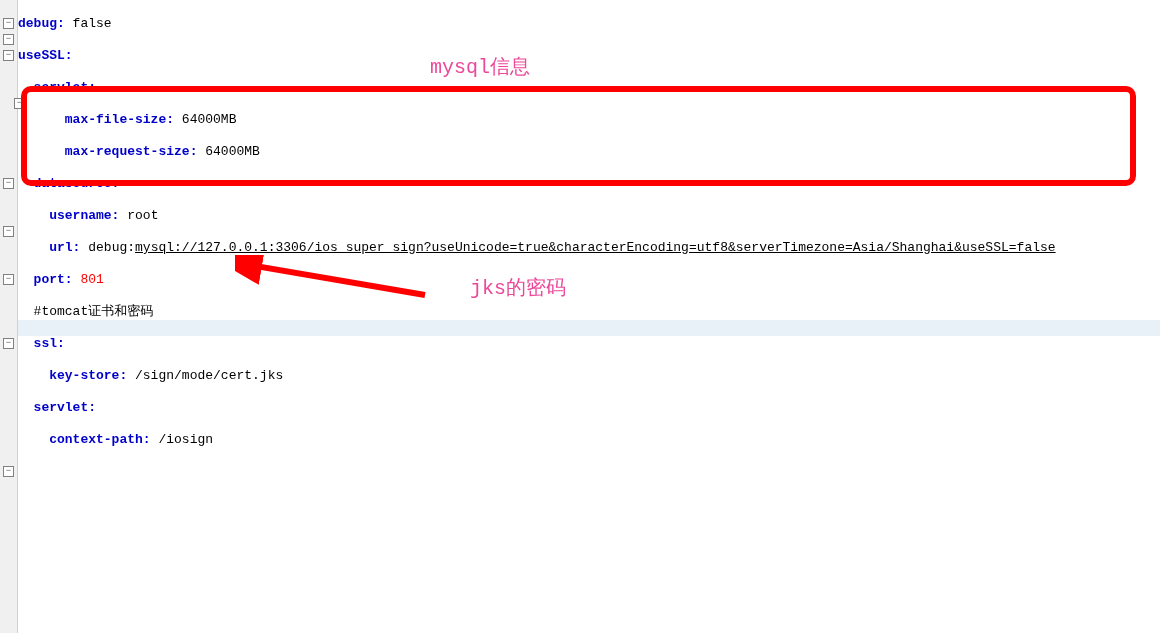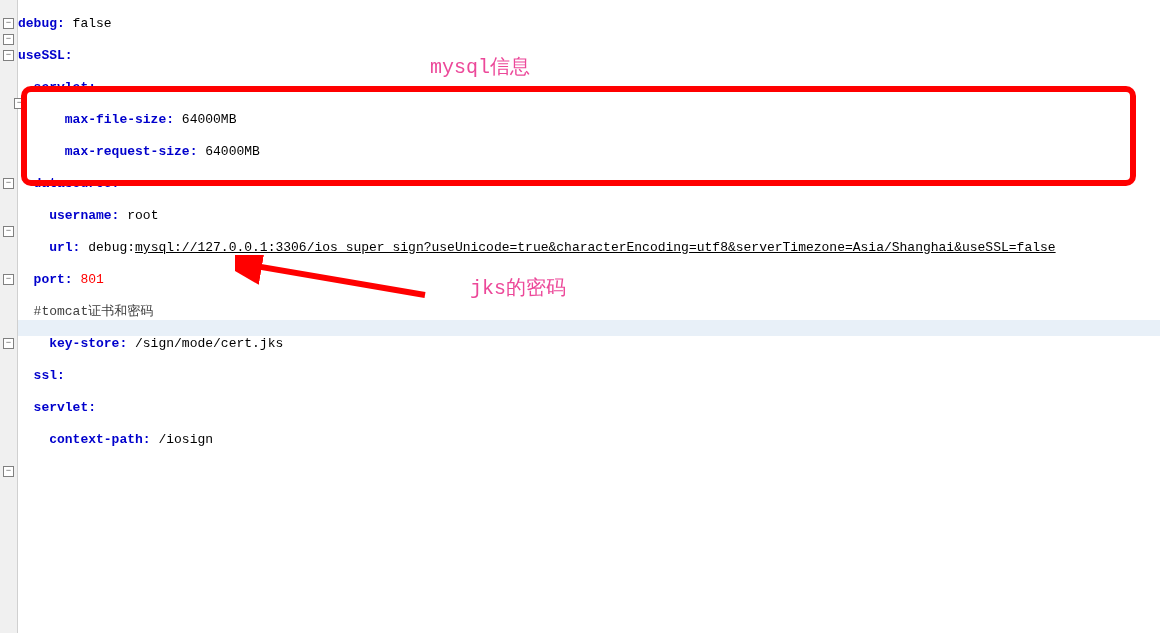--- a/index.html
+++ b/index.html
@@ -51,21 +51,21 @@
     .code {
       position: absolute;
       left: 18px;
       top: 0;
       white-space: pre;
     }
     .line { height: 16px; }
     .k { color: #0000cc; font-weight: bold; }
     .v { color: #000000; }
     .num { color: #ff0000; }
-    .comment { color: #404040; }
+    .comment { color: #000000; }
     .url-underline { text-decoration: underline; }
     .redbox {
       position: absolute;
       border: 6px solid #ff0000;
       border-radius: 10px;
       background: transparent;
       pointer-events: none;
     }
     .annotation {
       position: absolute;
@@ -98,22 +98,22 @@
 <div class="line"><span class="k">debug:</span><span class="v"> false</span></div>
 <div class="line"><span class="k">useSSL:</span></div>
 <div class="line"><span class="k">  servlet:</span></div>
 <div class="line"><span class="k">      max-file-size:</span><span class="v"> 64000MB</span></div>
 <div class="line"><span class="k">      max-request-size:</span><span class="v"> 64000MB</span></div>
 <div class="line"><span class="k">  datasource:</span></div>
 <div class="line"><span class="k">    username:</span><span class="v"> root</span></div>
 <div class="line"><span class="k">    url:</span><span class="v"> debug:</span><span class="v url-underline">mysql://127.0.0.1:3306/ios_super_sign?useUnicode=true&amp;characterEncoding=utf8&amp;serverTimezone=Asia/Shanghai&amp;useSSL=false</span></div>
 <div class="line"><span class="k">  port:</span><span class="num"> 801</span></div>
 <div class="line"><span class="comment">  #tomcat证书和密码</span></div>
+<div class="line"><span class="k">  ssl:</span></div>
 <div class="line"><span class="k">    key-store:</span><span class="v"> /sign/mode/cert.jks</span></div>
-<div class="line"><span class="k">  ssl:</span></div>
 <div class="line"><span class="k">  servlet:</span></div>
 <div class="line"><span class="k">    context-path:</span><span class="v"> /iosign</span></div>
 <div class="line"> </div>
 
 
 
 
 
 
 

